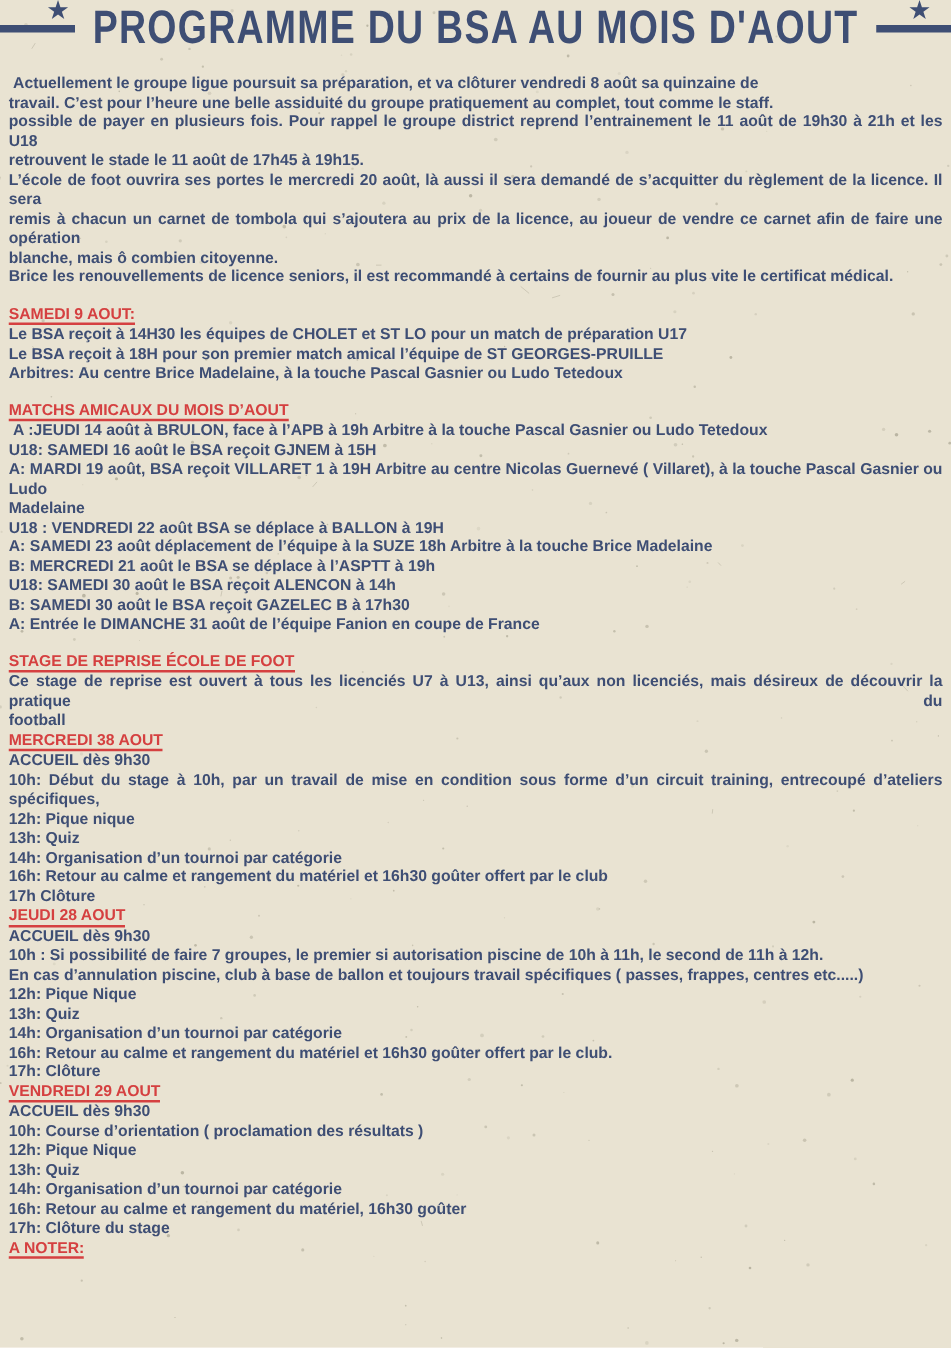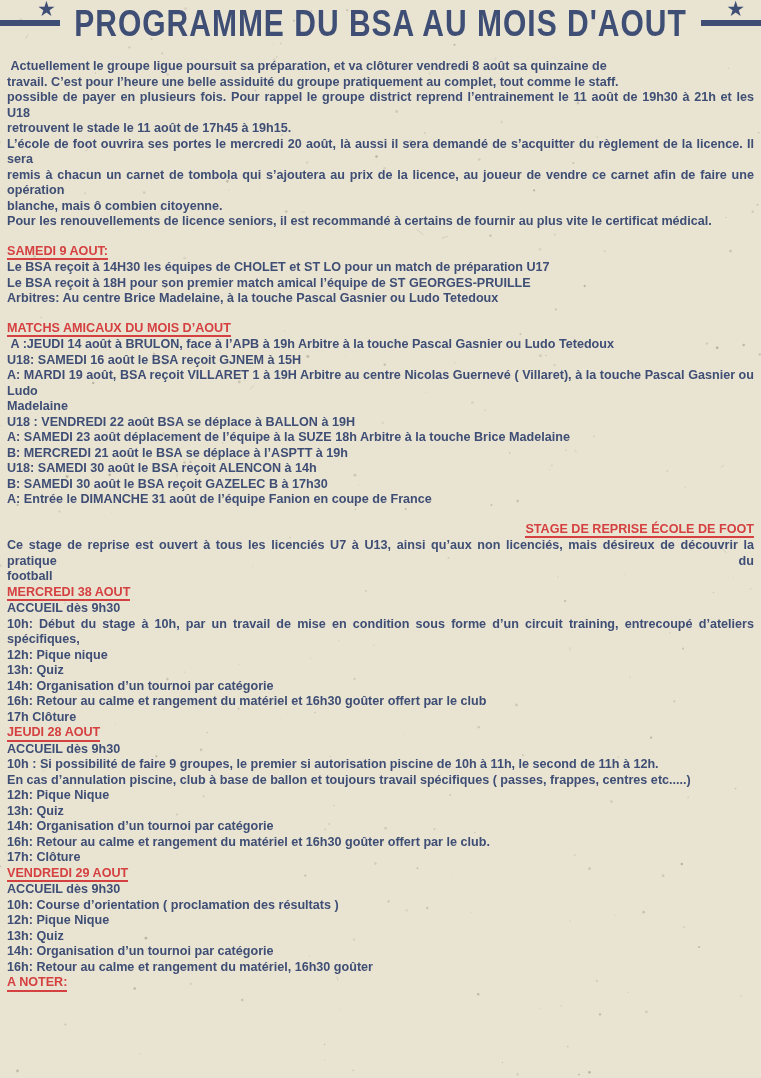--- a/index.html
+++ b/index.html
@@ -48,21 +48,21 @@
     font-weight:700;
     line-height:15.5px;
   }
   .line{white-space:pre-wrap;}
   .line.j{
     white-space:normal;
     text-align:justify;
     text-align-last:justify;
   }
   .line.hwrap{white-space:normal;}
-  .line.center{text-align:right;}
+  .line.center{text-align:left;}
   .hl{
     display:inline-block;
     color:var(--accent,#d54040);
     border-bottom:2px solid var(--accent,#d54040);
     line-height:13.5px;
   }
   .gap{height:14px;}
 </style>
 </head>
 <body>
@@ -356,21 +356,21 @@
     <span class="star right">★</span>
   </header>
   <main id="content">
       <div class="line">&nbsp;Actuellement le groupe ligue poursuit sa préparation, et va clôturer vendredi 8 août sa quinzaine de</div>
       <div class="line">travail. C’est pour l’heure une belle assiduité du groupe pratiquement au complet, tout comme le staff.</div>
       <div class="line j">possible de payer en plusieurs fois. Pour rappel le groupe district reprend l’entrainement le 11 août de 19h30 à 21h et les U18</div>
       <div class="line">retrouvent le stade le 11 août de 17h45 à 19h15.</div>
       <div class="line j">L’école de foot ouvrira ses portes le mercredi 20 août, là aussi il sera demandé de s’acquitter du règlement de la licence. Il sera</div>
       <div class="line j">remis à chacun un carnet de tombola qui s’ajoutera au prix de la licence, au joueur de vendre ce carnet afin de faire une opération</div>
       <div class="line">blanche, mais ô combien citoyenne.</div>
-      <div class="line">Pour les renouvellements de licence seniors, il est recommandé à certains de fournir au plus vite le certificat médical.</div>
+      <div class="line">Brice les renouvellements de licence seniors, il est recommandé à certains de fournir au plus vite le certificat médical.</div>
       <div class="gap"></div>
       <div class="line hwrap"><span class="hl">SAMEDI 9 AOUT:</span></div>
       <div class="line">Le BSA reçoit à 14H30 les équipes de CHOLET et ST LO pour un match de préparation U17</div>
       <div class="line">Le BSA reçoit à 18H pour son premier match amical l’équipe de ST GEORGES-PRUILLE</div>
       <div class="line">Arbitres: Au centre Brice Madelaine, à la touche Pascal Gasnier ou Ludo Tetedoux</div>
       <div class="gap"></div>
       <div class="line hwrap"><span class="hl">MATCHS AMICAUX DU MOIS D’AOUT</span></div>
       <div class="line">&nbsp;A :JEUDI 14 août à BRULON, face à l’APB à 19h Arbitre à la touche Pascal Gasnier ou Ludo Tetedoux</div>
       <div class="line">U18: SAMEDI 16 août le BSA reçoit GJNEM à 15H</div>
       <div class="line j">A: MARDI 19 août, BSA reçoit VILLARET 1 à 19H Arbitre au centre Nicolas Guernevé ( Villaret), à la touche Pascal Gasnier ou Ludo</div>
@@ -388,29 +388,30 @@
       <div class="line hwrap"><span class="hl">MERCREDI 38 AOUT</span></div>
       <div class="line">ACCUEIL dès 9h30</div>
       <div class="line j">10h: Début du stage à 10h, par un travail de mise en condition sous forme d’un circuit training, entrecoupé d’ateliers spécifiques,</div>
       <div class="line">12h: Pique nique</div>
       <div class="line">13h: Quiz</div>
       <div class="line">14h: Organisation d’un tournoi par catégorie</div>
       <div class="line">16h: Retour au calme et rangement du matériel et 16h30 goûter offert par le club</div>
       <div class="line">17h Clôture</div>
       <div class="line hwrap"><span class="hl">JEUDI 28 AOUT</span></div>
       <div class="line">ACCUEIL dès 9h30</div>
-      <div class="line">10h : Si possibilité de faire 9 groupes, le premier si autorisation piscine de 10h à 11h, le second de 11h à 12h.</div>
+      <div class="line">10h : Si possibilité de faire 7 groupes, le premier si autorisation piscine de 10h à 11h, le second de 11h à 12h.</div>
       <div class="line">En cas d’annulation piscine, club à base de ballon et toujours travail spécifiques ( passes, frappes, centres etc.....)</div>
       <div class="line">12h: Pique Nique</div>
       <div class="line">13h: Quiz</div>
       <div class="line">14h: Organisation d’un tournoi par catégorie</div>
       <div class="line">16h: Retour au calme et rangement du matériel et 16h30 goûter offert par le club.</div>
       <div class="line">17h: Clôture</div>
       <div class="line hwrap"><span class="hl">VENDREDI 29 AOUT</span></div>
       <div class="line">ACCUEIL dès 9h30</div>
       <div class="line">10h: Course d’orientation ( proclamation des résultats )</div>
       <div class="line">12h: Pique Nique</div>
       <div class="line">13h: Quiz</div>
       <div class="line">14h: Organisation d’un tournoi par catégorie</div>
       <div class="line">16h: Retour au calme et rangement du matériel, 16h30 goûter</div>
+      <div class="line">17h: Clôture du stage</div>
       <div class="line hwrap"><span class="hl">A NOTER:</span></div>
     </main>
 </div>
 
 </body></html>

